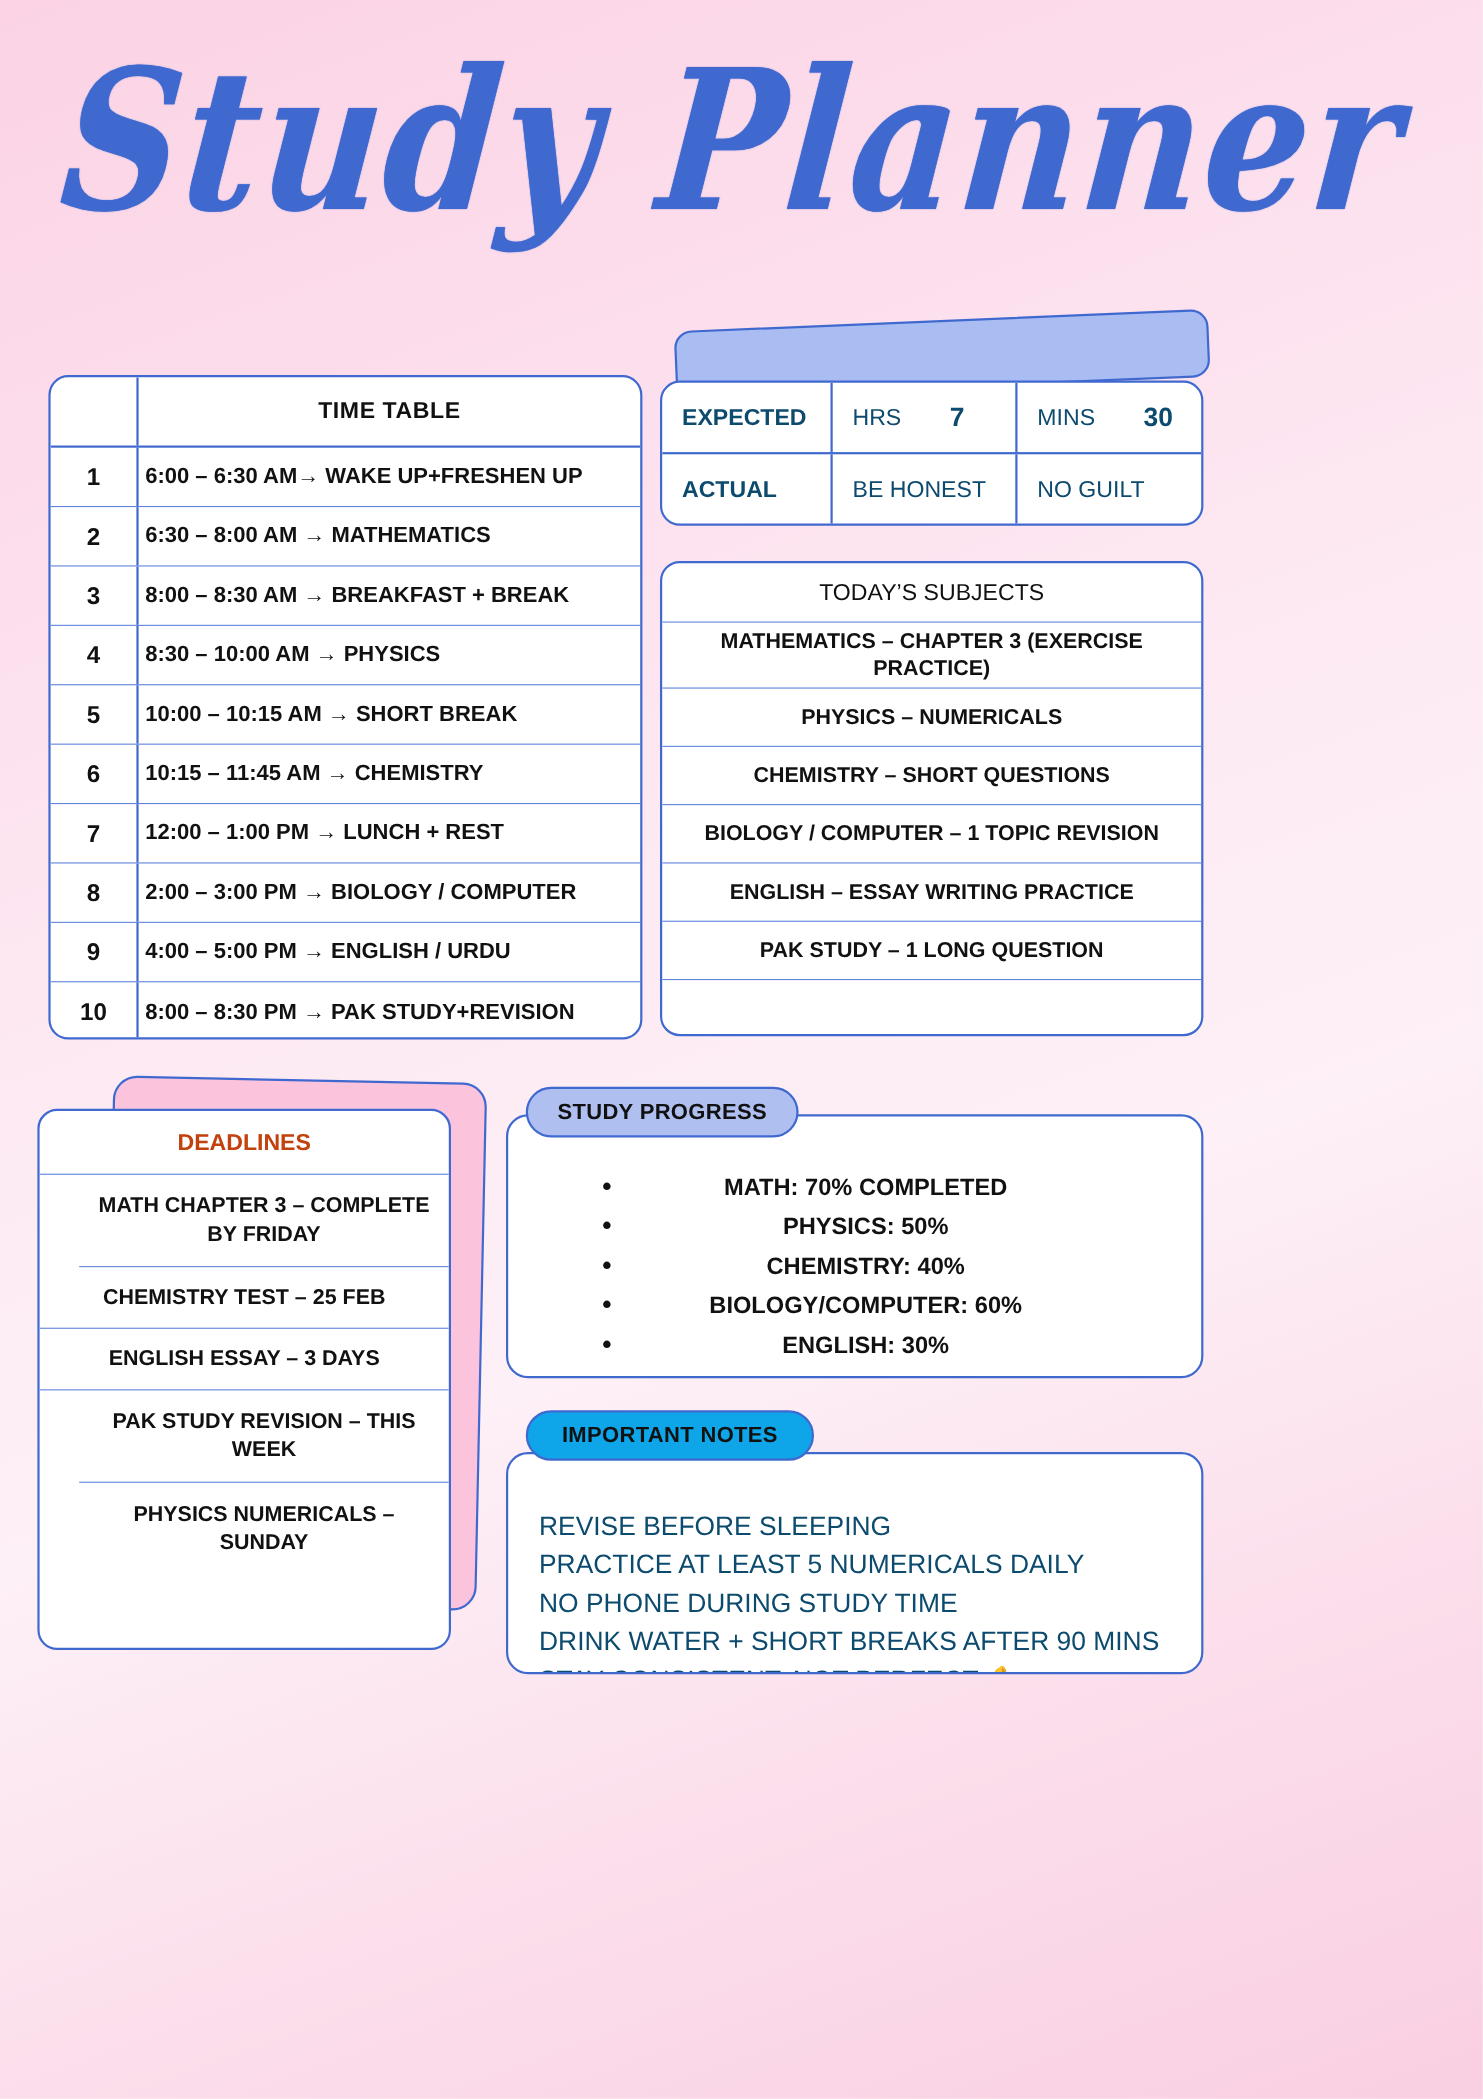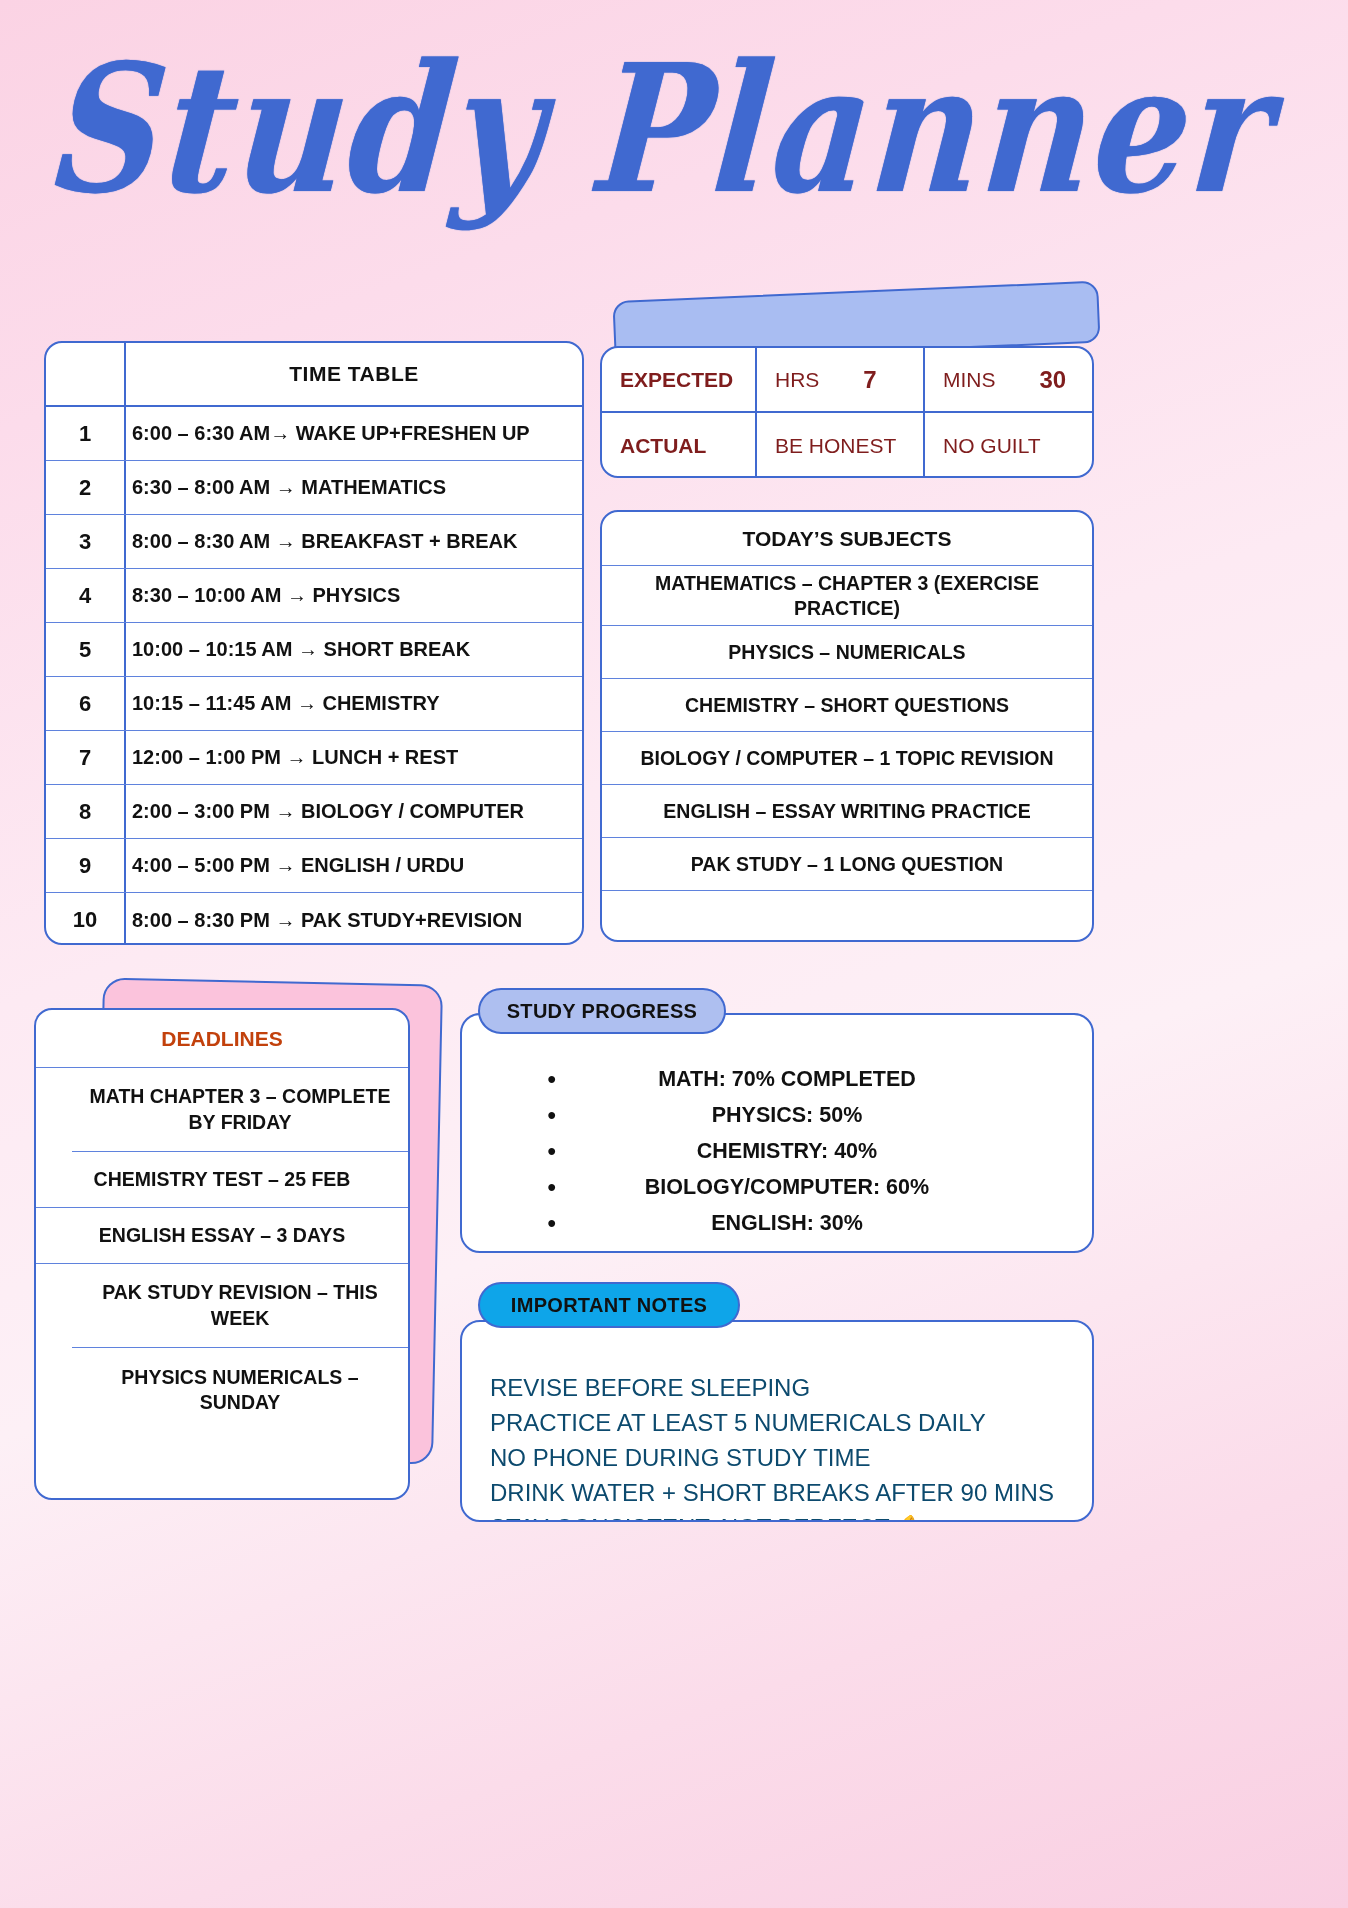--- a/index.html
+++ b/index.html
@@ -122,21 +122,21 @@
     transform: rotate(-2.4deg);
     transform-origin: left bottom;
     z-index: 1;
   }
   #hours-card .hrow { height: 65px; }
   #hours-card .hrow:first-child { border-bottom: 2.2px solid #4069d0; }
   #hours-card .cell {
     display: flex;
     align-items: center;
     font-size: 21px;
-    color: #7f1d1d;
+    color: #0c4a6e;
     padding-left: 18px;
     border-right: 2.2px solid #4069d0;
   }
   #hours-card .cell:last-child { border-right: none; }
   #hours-card .c-label { width: 155px; font-weight: bold; }
   #hours-card .c-mid   { width: 168px; }
   #hours-card .c-right { flex: 1; }
   #hours-card .unit { font-weight: normal; }
   #hours-card .val { font-weight: bold; margin-left: 44px; font-size: 24px; }
 
@@ -146,21 +146,21 @@
     top: 510px;
     width: 494px;
     height: 432px;
   }
   #subjects-card .sub-head {
     height: 54px;
     display: flex;
     align-items: center;
     justify-content: center;
     font-size: 21px;
-    font-weight: bold;
+    font-weight: normal;
     color: #111;
     border-bottom: 1.8px solid #5f82dd;
   }
   #subjects-card .sub-row {
     display: flex;
     align-items: center;
     justify-content: center;
     text-align: center;
     padding: 0 8px;
     font-size: 19.5px;

